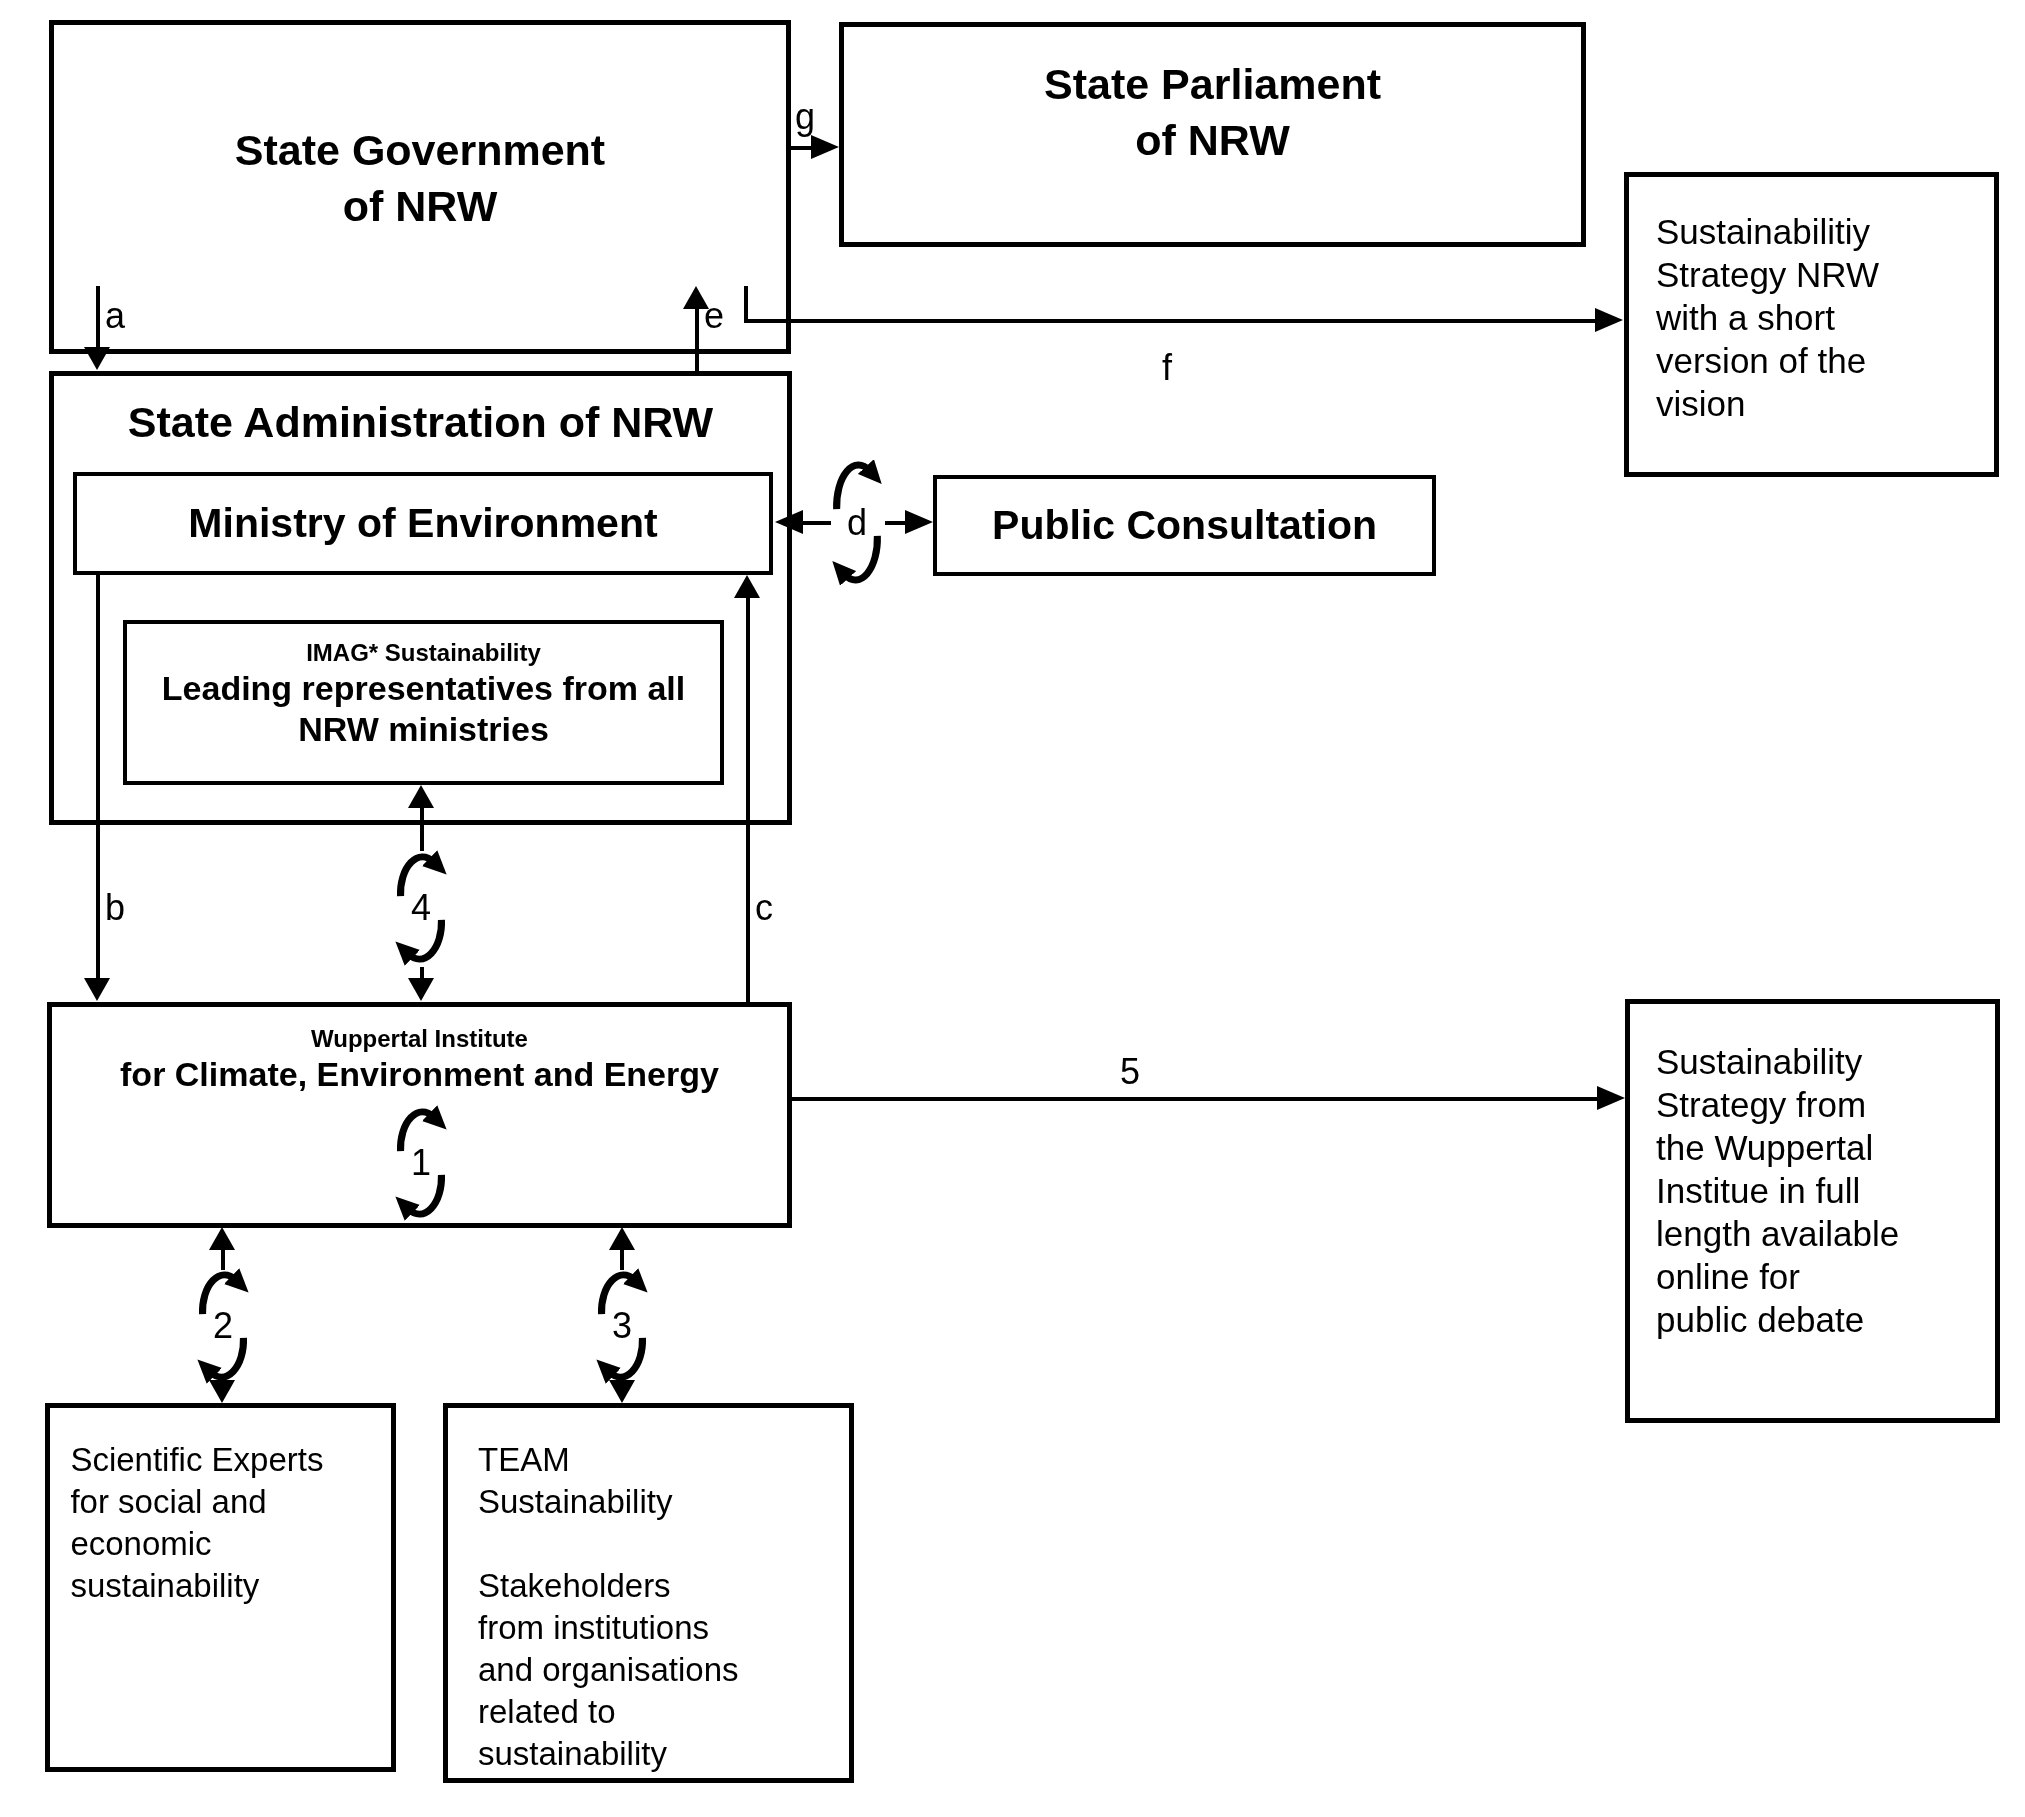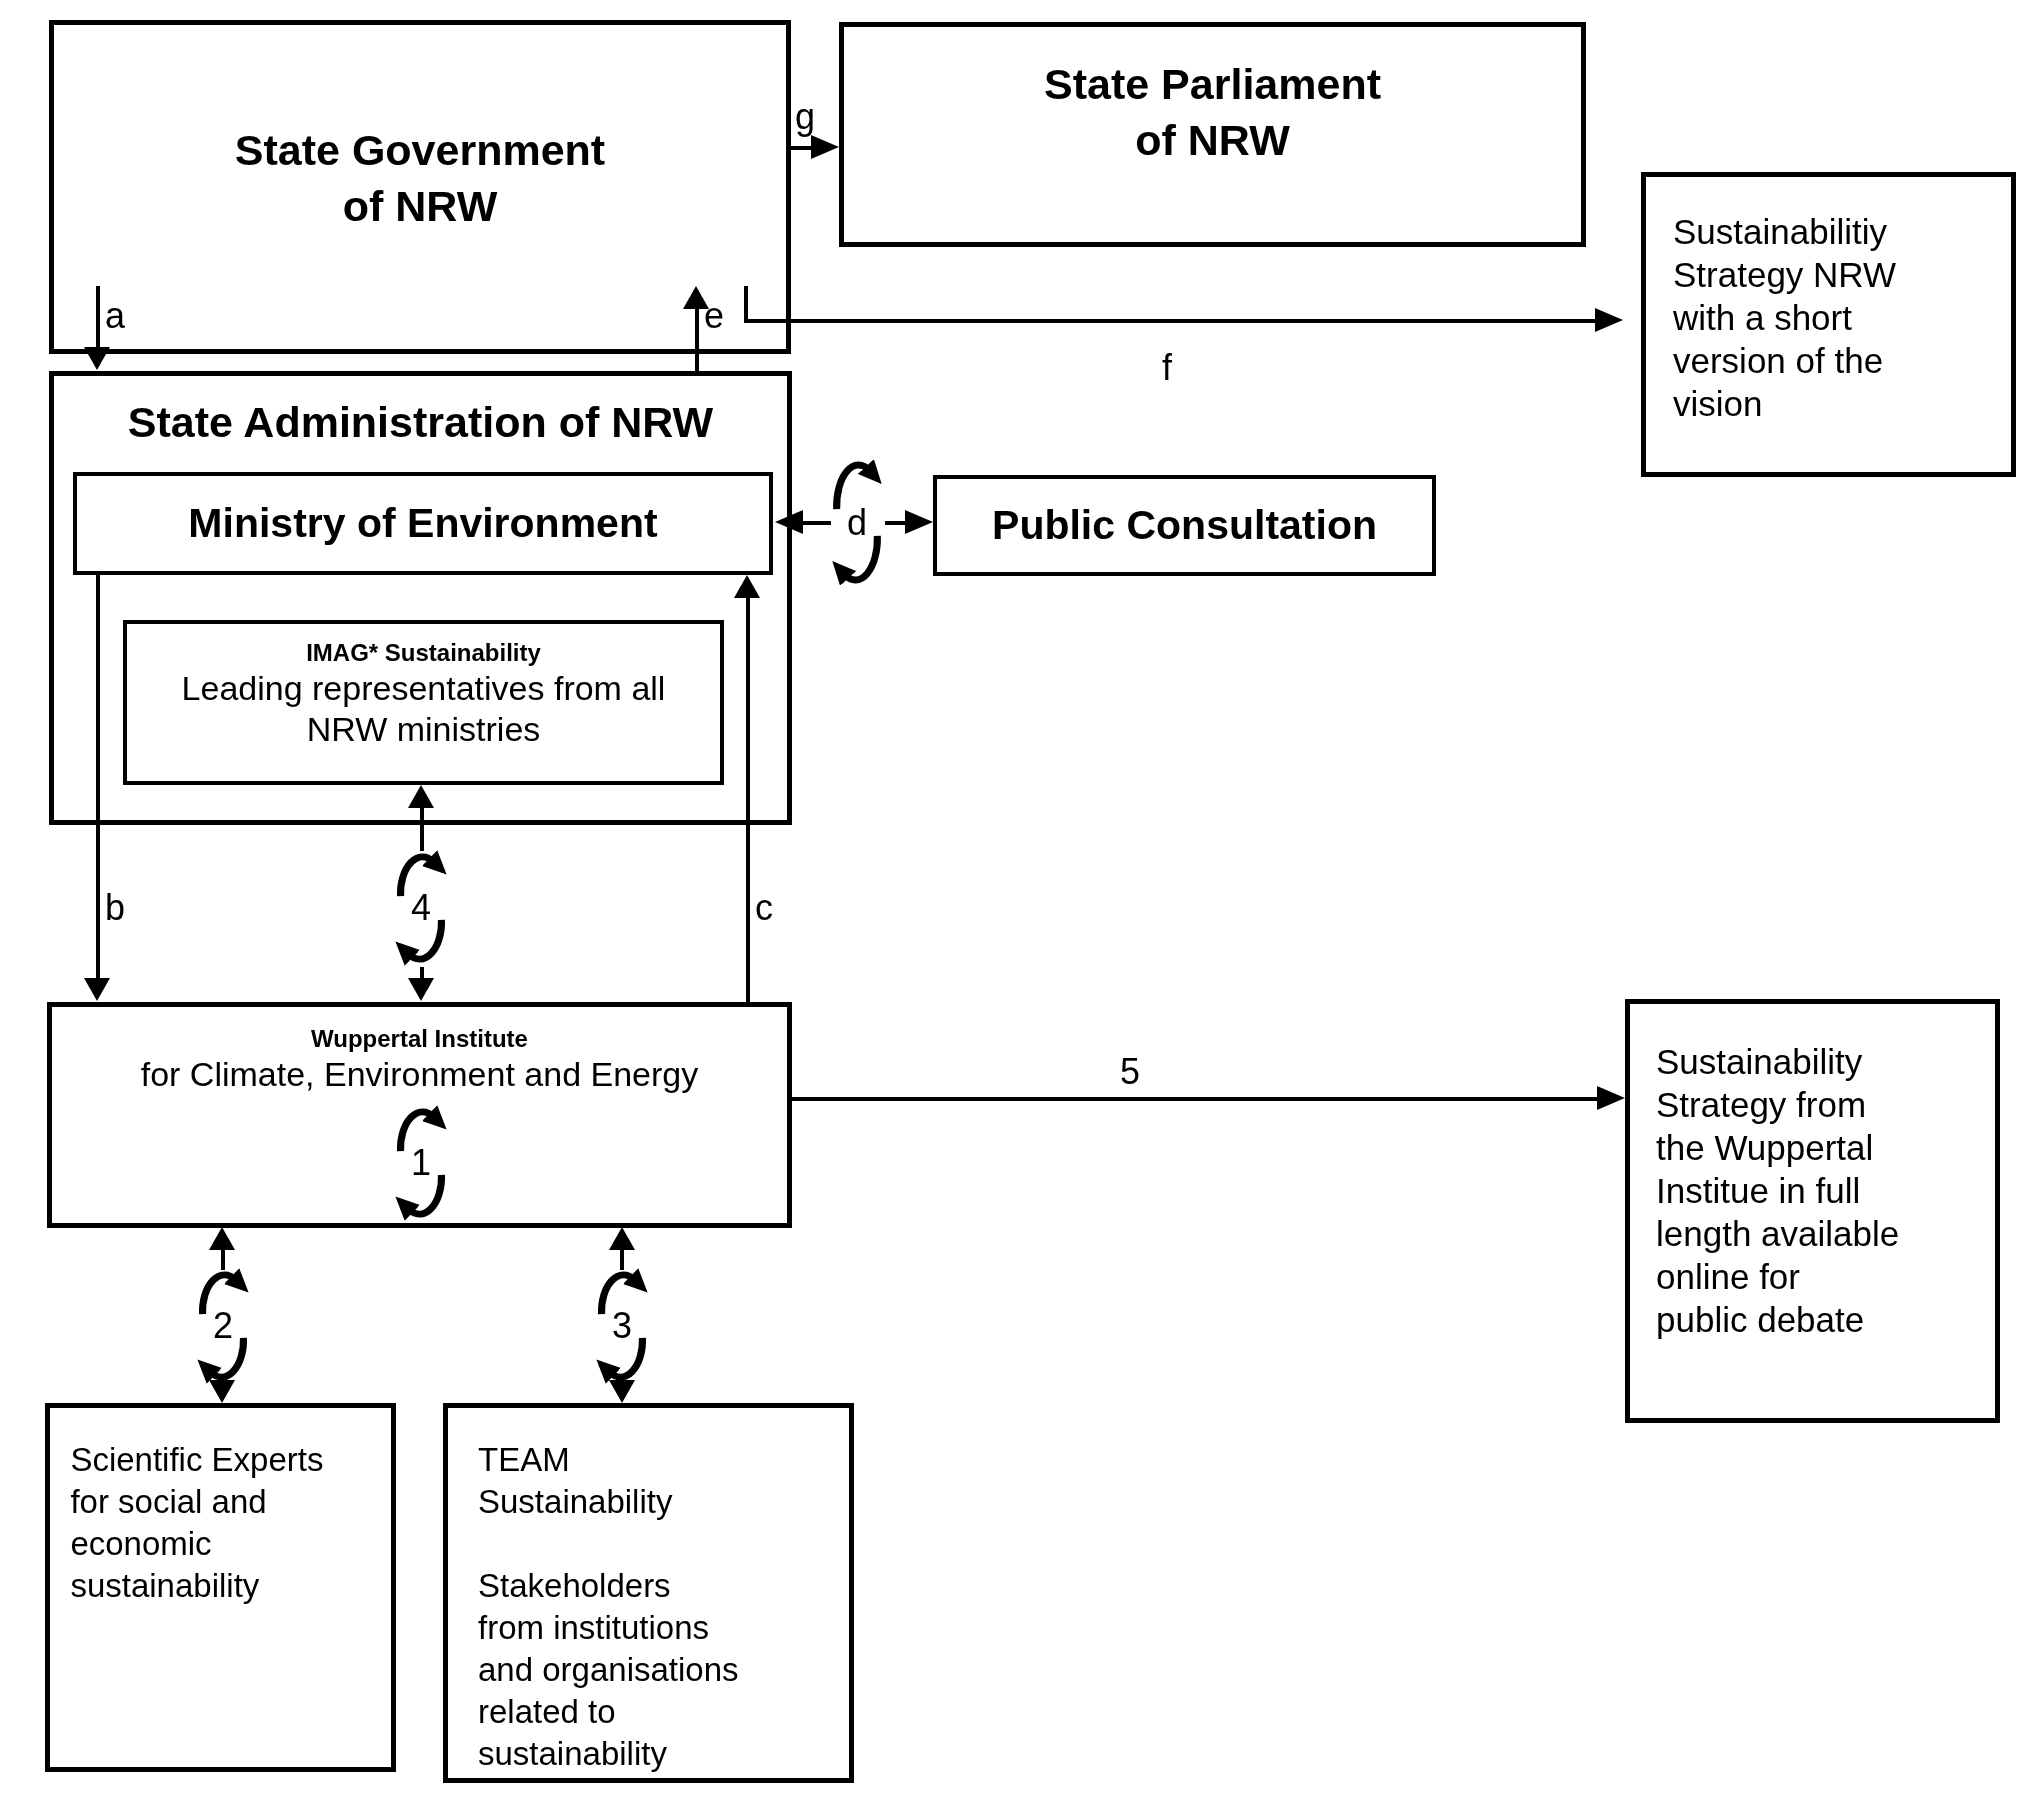--- a/index.html
+++ b/index.html
@@ -12,21 +12,21 @@
     display:flex;flex-direction:column;align-items:center;justify-content:center;
     text-align:center;
   }
   .box.b6{border-width:4.7px;}
   .box.topalign{justify-content:flex-start;}
   .box.leftalign{align-items:flex-start;text-align:left;justify-content:flex-start;}
   .txt{white-space:pre-line;}
   .title-xl{font-size:43px;font-weight:bold;line-height:1.3;}
   .title-lg{font-size:41px;font-weight:bold;line-height:1.3;}
   .title-md{font-size:24px;font-weight:bold;line-height:1.25;}
-  .subtitle{font-size:34px;font-weight:normal;line-height:1.22;}
+  .subtitle{font-size:34px;font-weight:bold;line-height:1.22;}
   .body-lg{font-size:35px;font-weight:normal;line-height:43px;}
   .body-md{font-size:33px;font-weight:normal;line-height:42px;}
   .cline{position:absolute;background:#000;}
   .chead{position:absolute;width:0;height:0;}
   .chead.up{border-left:13.3px solid transparent;border-right:13.3px solid transparent;border-bottom:23.5px solid #000;}
   .chead.down{border-left:13.3px solid transparent;border-right:13.3px solid transparent;border-top:23.5px solid #000;}
   .chead.left{border-top:12.5px solid transparent;border-bottom:12.5px solid transparent;border-right:28px solid #000;}
   .chead.right{border-top:12.5px solid transparent;border-bottom:12.5px solid transparent;border-left:28px solid #000;}
   .clabel{position:absolute;font-size:36px;line-height:36px;font-weight:normal;}
   .cycle{position:absolute;}
@@ -44,21 +44,21 @@
   <div class="box" style="left:49px;top:19.6px;width:742px;height:334px;padding-bottom:15.7px;">
     <span class="txt title-xl">State Government
 of NRW</span>
   </div>
 
   <div class="box" style="left:839px;top:22px;width:747px;height:225px;padding-bottom:43px;">
     <span class="txt title-xl">State Parliament
 of NRW</span>
   </div>
 
-  <div class="box leftalign" style="left:1624px;top:172px;width:375px;height:305px;padding:33px 7.8px 0 27px;margin-left:17px;">
+  <div class="box leftalign" style="left:1624px;top:172px;width:375px;height:305px;padding:33px 7.8px 0 27px;">
     <span class="txt body-lg">Sustainabilitiy
 Strategy NRW
 with a short
 version of the
 vision</span>
   </div>
 
   <div class="box topalign" style="left:49px;top:371px;width:743px;height:454px;padding-top:19px;">
     <span class="txt title-xl">State Administration of NRW</span>
   </div>

